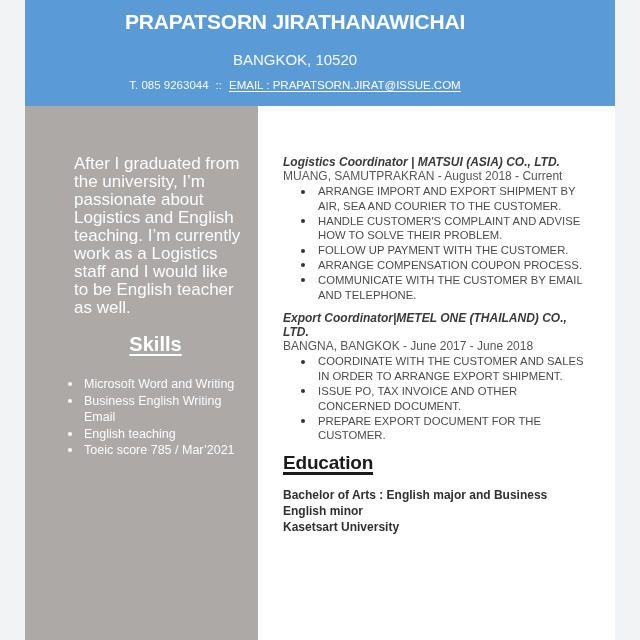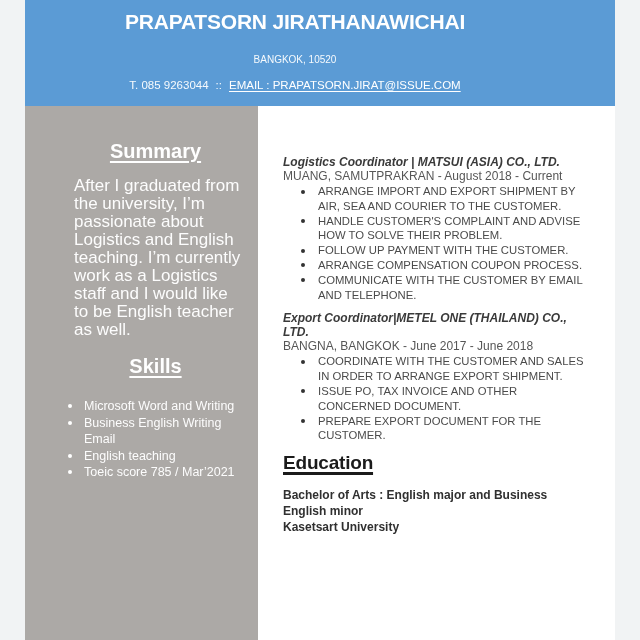--- a/index.html
+++ b/index.html
@@ -21,21 +21,21 @@
     color:#FFFFFF;
     text-align:center;
     padding:7px 60px 8px 10px;
     box-sizing:border-box;
   }
   .header h1{
     margin:0;font-size:21px;line-height:30px;font-weight:bold;
     letter-spacing:-0.2px;color:#FFFFFF;
   }
   .header .loc{
-    margin-top:16px;font-size:10px;line-height:14px;color:#F6FAFD;
+    margin-top:16px;font-size:15px;line-height:14px;color:#F6FAFD;
   }
   .header .contact{
     margin-top:11px;font-size:11.5px;line-height:14px;color:#F6FAFD;
   }
   .header .contact .sep{margin:0 7px;}
   .header .contact a{
     color:#FFFFFF;text-decoration:underline;text-underline-offset:2px;cursor:pointer;
   }
   
   .body-row{flex:1;display:flex;min-height:0;}
@@ -109,21 +109,20 @@
       <h1>PRAPATSORN JIRATHANAWICHAI</h1>
       <div class="loc">BANGKOK, 10520</div>
       <div class="contact">
         <span>T. 085 9263044</span><span class="sep">::</span><a>EMAIL : PRAPATSORN.JIRAT@ISSUE.COM</a>
       </div>
     </header>
 
     <div class="body-row">
 
       <aside class="sidebar">
-        <h2>Summary</h2>
         <p>After I graduated from the university, I’m passionate about Logistics and English teaching. I’m currently work as a Logistics staff and I would like to be English teacher as well.</p>
 
         <h2 class="skills-h">Skills</h2>
         <ul>
           <li>Microsoft Word and Writing</li>
           <li>Business English Writing Email</li>
           <li>English teaching</li>
           <li>Toeic score 785 / Mar’2021</li>
         </ul>
       </aside>

